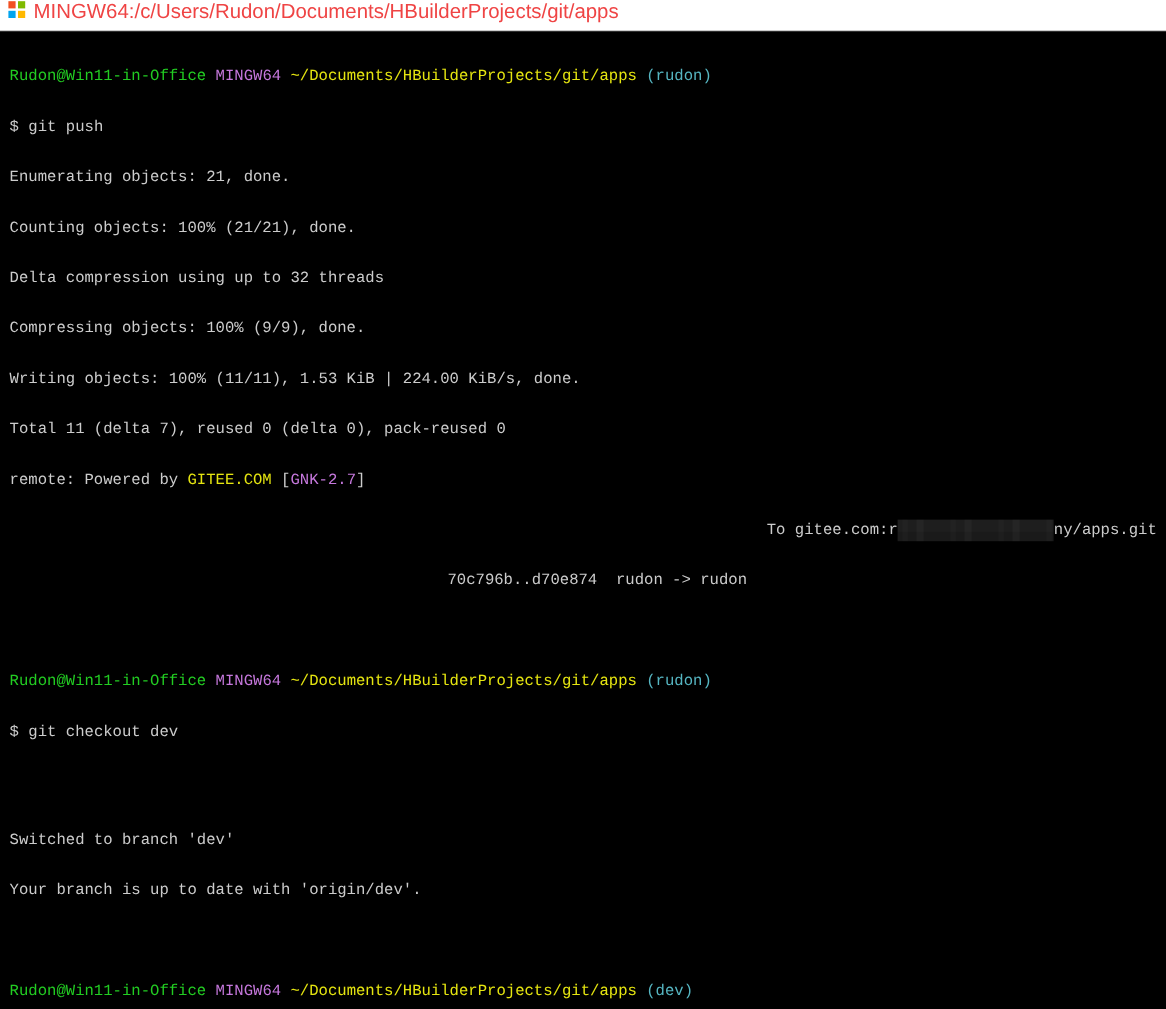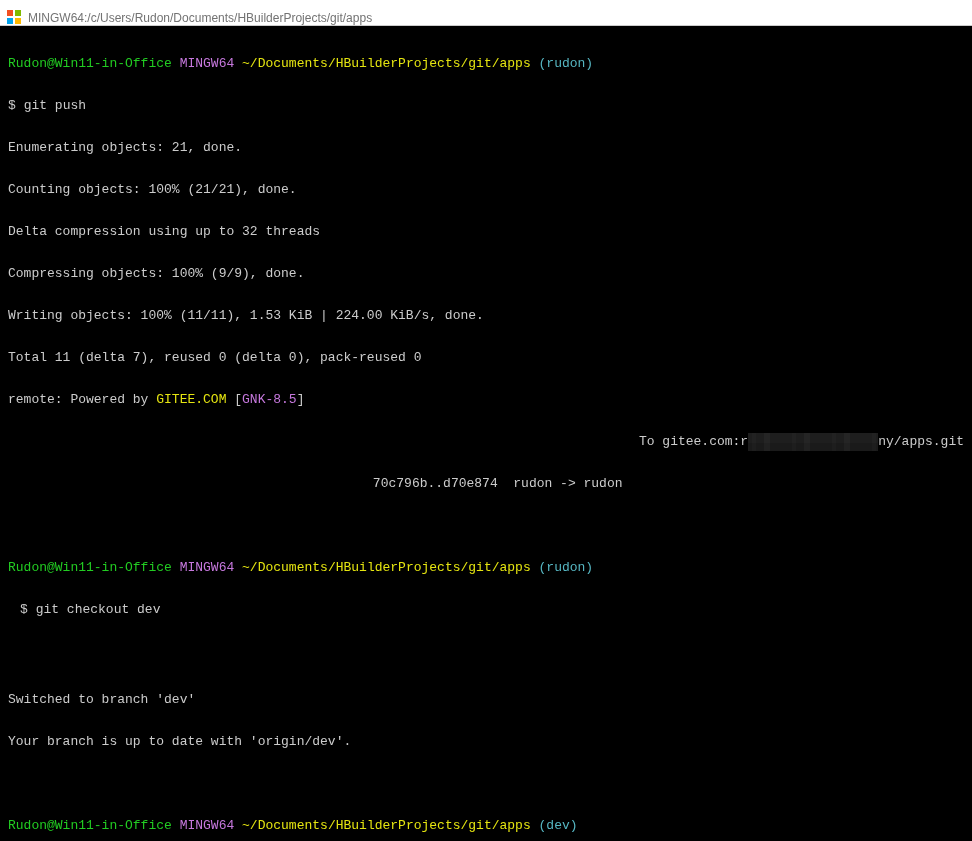--- a/index.html
+++ b/index.html
@@ -1,17 +1,17 @@
 <!DOCTYPE html>
 <html><head>
   <meta charset="utf-8">
   <style>
     * { margin: 0; padding: 0; box-sizing: border-box; }
     body { background: #fff; width: 972px; height: 841px; font-family: Consolas, 'Courier New', monospace; overflow: hidden; }
-    .titlebar { height: 26px; background: #fff; border-bottom: 1px solid #ccc; display: flex; align-items: flex-end; padding: 0 6px; font-family: 'Segoe UI', Tahoma, sans-serif; font-size: 12px; color: #737373; }
+    .titlebar { height: 26px; background: #fff; border-bottom: 1px solid #ccc; display: flex; align-items: flex-start; padding: 0 6px; font-family: 'Segoe UI', Tahoma, sans-serif; font-size: 17px; color: #ef4444; }
     .title-icon { width: 16px; height: 16px; margin-right: 6px; position: relative; }
     .title-icon svg { width: 16px; height: 16px; }
     .terminal { background: #000; color: #ccc; padding: 6px 8px; height: calc(100% - 26px); font-size: 13px; line-height: 21px; white-space: pre; overflow: hidden; }
     .green { color: #22cc22; }
     .magenta { color: #c678dd; }
     .cyan { color: #56b6c2; }
     .yellow { color: #e5e510; }
     .redact { background: #1a1a1a; display: inline-block; vertical-align: middle; position: relative; }
     .mosaic { position: absolute; inset: 0; background:
       linear-gradient(90deg, rgba(255,255,255,0) 0 10%, rgba(255,255,255,.02) 10% 20%, rgba(255,255,255,0) 20% 40%, rgba(255,255,255,.03) 40% 55%, rgba(255,255,255,0) 55% 100%),
@@ -35,26 +35,26 @@
 
 <div class="terminal">
 <span style="display: block;"><span class="green">Rudon@Win11-in-Office</span> <span class="magenta">MINGW64</span> <span class="yellow">~/Documents/HBuilderProjects/git/apps</span> <span class="cyan">(rudon)</span></span>
 <span style="display: block;"><span>$</span> <span>git push</span></span>
 <span style="display: block;">Enumerating objects: 21, done.</span>
 <span style="display: block;">Counting objects: 100% (21/21), done.</span>
 <span style="display: block;">Delta compression using up to 32 threads</span>
 <span style="display: block;">Compressing objects: 100% (9/9), done.</span>
 <span style="display: block;">Writing objects: 100% (11/11), 1.53 KiB | 224.00 KiB/s, done.</span>
 <span style="display: block;">Total 11 (delta 7), reused 0 (delta 0), pack-reused 0</span>
-<span style="display: block;"><span>remote: Powered by </span><span class="yellow">GITEE.COM</span><span> [</span><span class="magenta">GNK-8.5</span><span>]</span></span>
+<span style="display: block;"><span>remote: Powered by </span><span class="yellow">GITEE.COM</span><span> [</span><span class="magenta">GNK-2.7</span><span>]</span></span>
 <span style="display: block; text-align: right;"><span>To gitee.com:r</span><span class="redact" style="width:130px;height:18px;"><span class="mosaic"></span></span><span>ny/apps.git</span></span>
 <span style="display: block; text-align: center;">   70c796b..d70e874  rudon -&gt; rudon</span>
 <span style="display: block;"> </span>
 <span style="display: block;"><span class="green">Rudon@Win11-in-Office</span> <span class="magenta">MINGW64</span> <span class="yellow">~/Documents/HBuilderProjects/git/apps</span> <span class="cyan">(rudon)</span></span>
-<span style="display: block; margin-left: 12px;"><span>$</span> <span>git checkout dev</span></span>
+<span style="display: block;"><span>$</span> <span>git checkout dev</span></span>
 <span style="display: block; margin-top: 48px;">Switched to branch 'dev'</span>
 <span style="display: block;">Your branch is up to date with 'origin/dev'.</span>
 <span style="display: block;"> </span>
 <span style="display: block;"><span class="green">Rudon@Win11-in-Office</span> <span class="magenta">MINGW64</span> <span class="yellow">~/Documents/HBuilderProjects/git/apps</span> <span class="cyan">(dev)</span></span>
 <span style="display: block;"><span>$</span> <span>git merge rudon</span></span>
 
 
 
 
 

